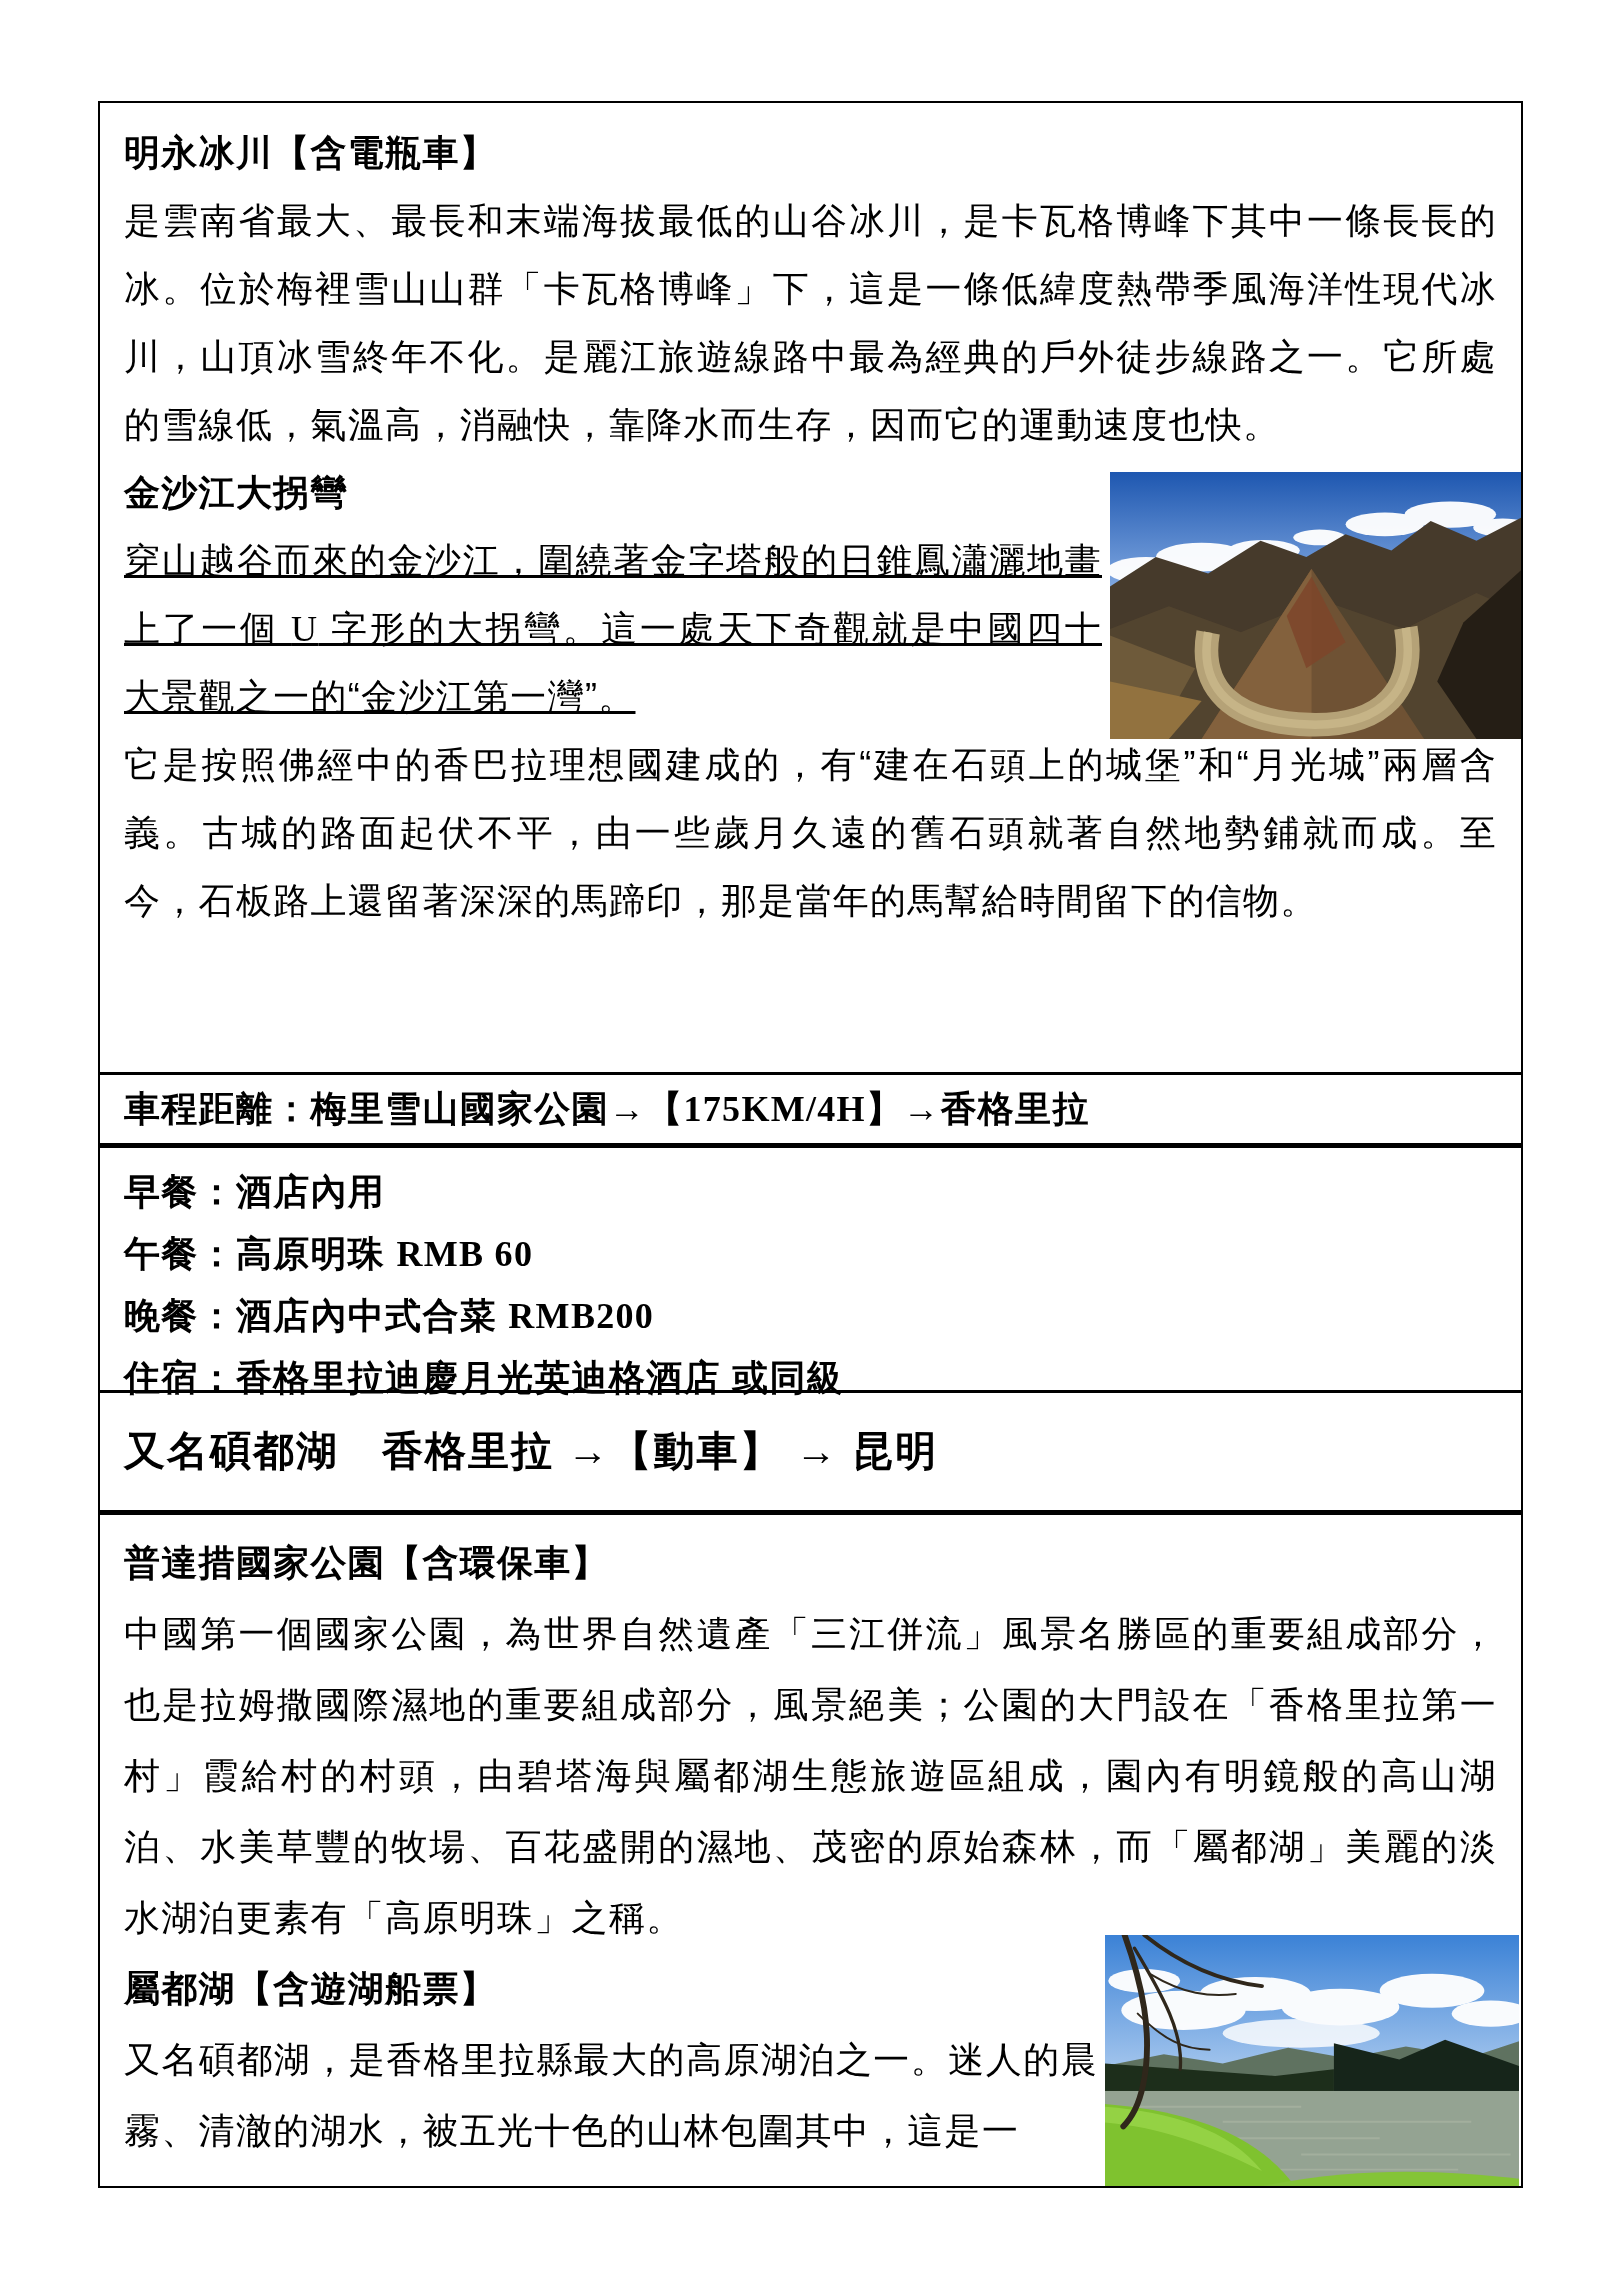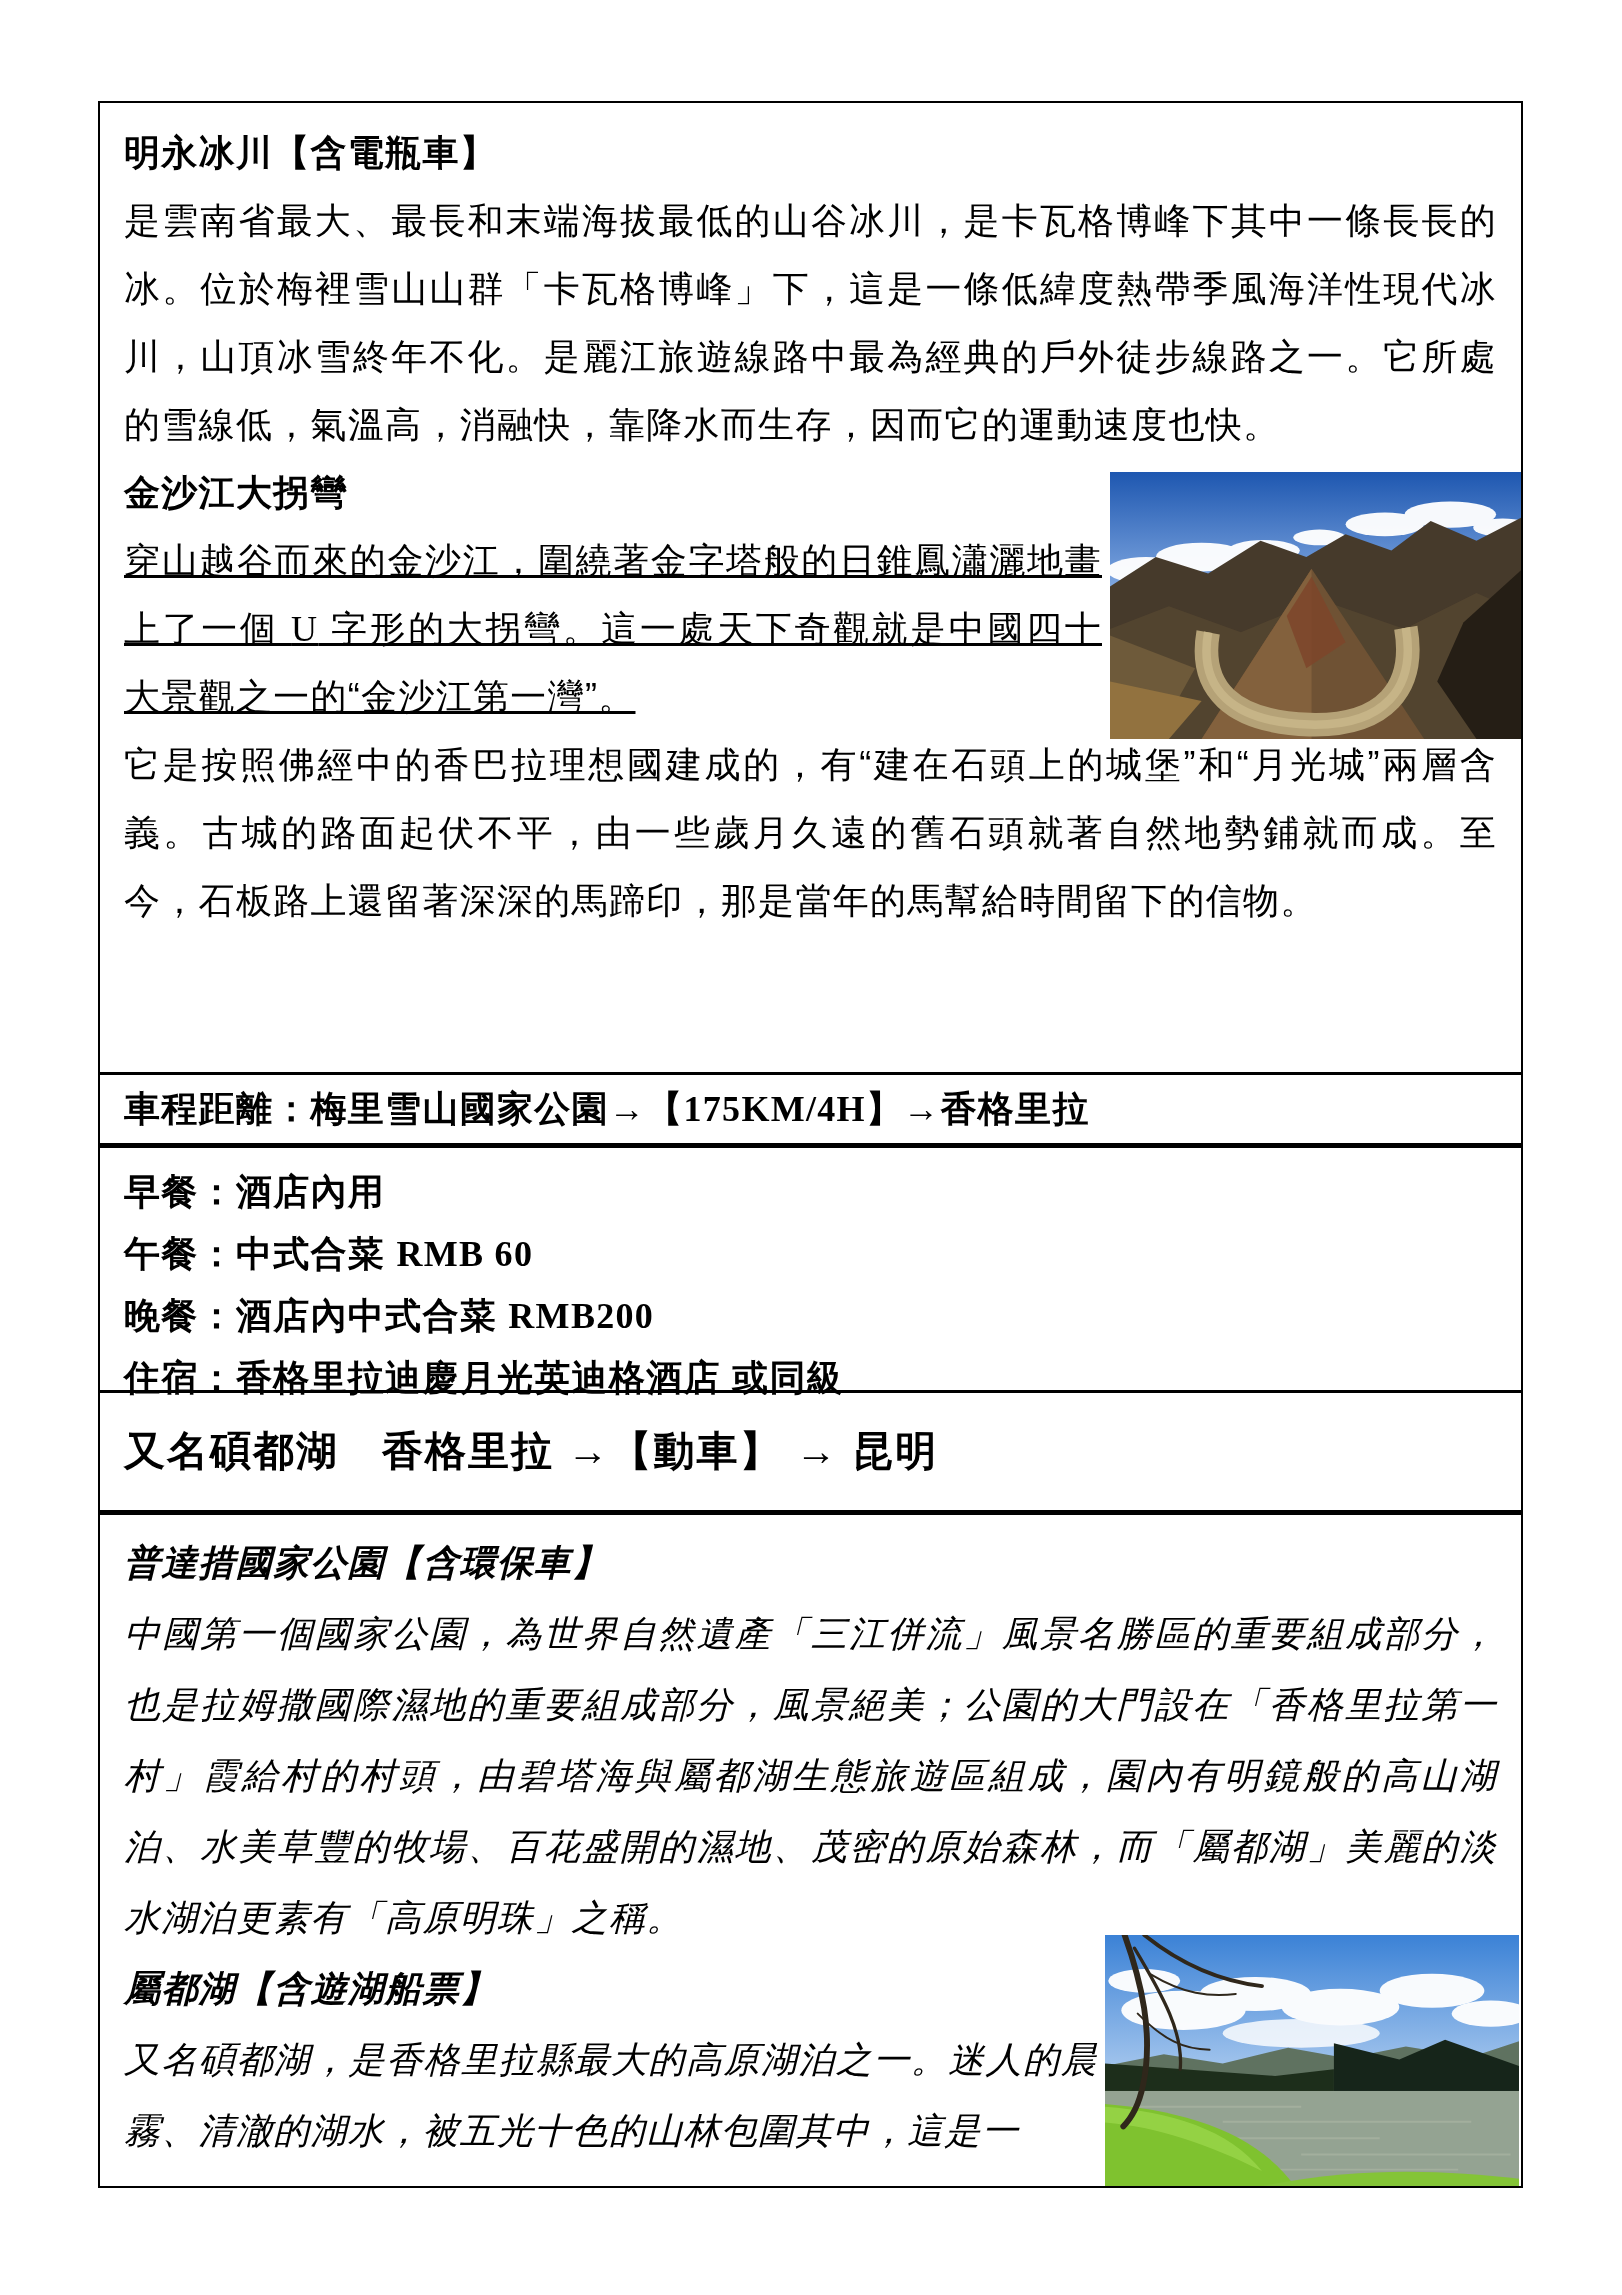--- a/index.html
+++ b/index.html
@@ -12,21 +12,21 @@
   .sep{position:absolute;left:0;right:0;background:#000;}
   .sep1{top:969px;height:3.3px;}
   .row2{top:972px;height:68px;display:flex;align-items:center;padding:0 24px;
         font-size:36px;font-weight:700;}
   .sep2{top:1040px;height:4.6px;}
   .row3{top:1045px;height:242px;padding:13px 24px 0 24px;font-size:36px;font-weight:700;line-height:62px;}
   .sep3{top:1287px;height:3.3px;}
   .row4{top:1290px;height:116px;display:flex;align-items:center;padding:0 24px;
         font-size:41px;font-weight:700;letter-spacing:2px;}
   .sep4{top:1407px;height:4.6px;}
-  .row5{top:1411px;height:671px;padding:13px 24px 0 24px;font-size:36px;line-height:71px;font-style:italic;}
+  .row5{top:1411px;height:671px;padding:13px 24px 0 24px;font-size:36px;line-height:71px;}
   h2,h3,p{margin:0;padding:0;font-size:inherit;line-height:inherit;}
   h3{font-weight:700;letter-spacing:1.3px;}
   .body-para{text-align:justify;letter-spacing:1.3px;word-break:break-all;}
   .narrow{width:978px;text-decoration:underline;}
   .narrow2{width:974px;}
   .latin{font-family:"Liberation Serif","DejaVu Serif",serif;}
   .latin-bold{font-family:"Liberation Serif","DejaVu Serif",serif;font-weight:700;}
   .meal-line{white-space:nowrap;letter-spacing:1.3px;}
   .blank-line{height:68px;}
   .photo{position:absolute;margin:0;padding:0;overflow:hidden;}
@@ -52,21 +52,21 @@
     <div class="sep sep1"></div>
 
     <section class="row row2">
       <p class="meal-line"><span>車程距離：梅里雪山國家公園→【</span><span class="latin-bold">175KM/4H</span><span>】→香格里拉</span></p>
     </section>
 
     <div class="sep sep2"></div>
 
     <section class="row row3">
       <p class="meal-line"><span>早餐：</span><span>酒店內用</span><span class="latin-bold"></span></p>
-      <p class="meal-line"><span>午餐：</span><span>中式合菜 </span><span class="latin-bold">RMB 60</span></p>
+      <p class="meal-line"><span>午餐：</span><span>高原明珠 </span><span class="latin-bold">RMB 60</span></p>
       <p class="meal-line"><span>晚餐：</span><span>酒店內中式合菜 </span><span class="latin-bold">RMB200</span></p>
       <p class="meal-line"><span>住宿：</span><span>香格里拉迪慶月光英迪格酒店 或同級</span><span class="latin-bold"></span></p>
     </section>
 
     <div class="sep sep3"></div>
 
     <section class="row row4">
       <h2>又名碩都湖　香格里拉 →【動車】 → 昆明</h2>
     </section>
 

